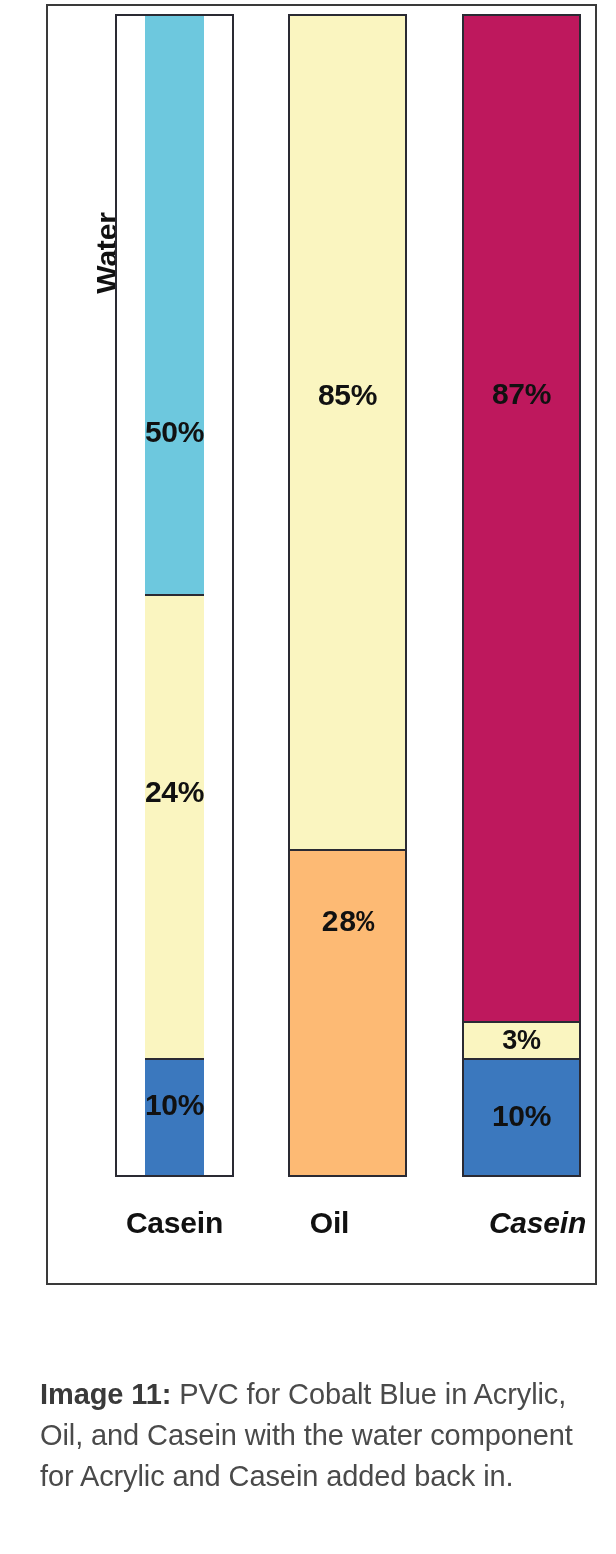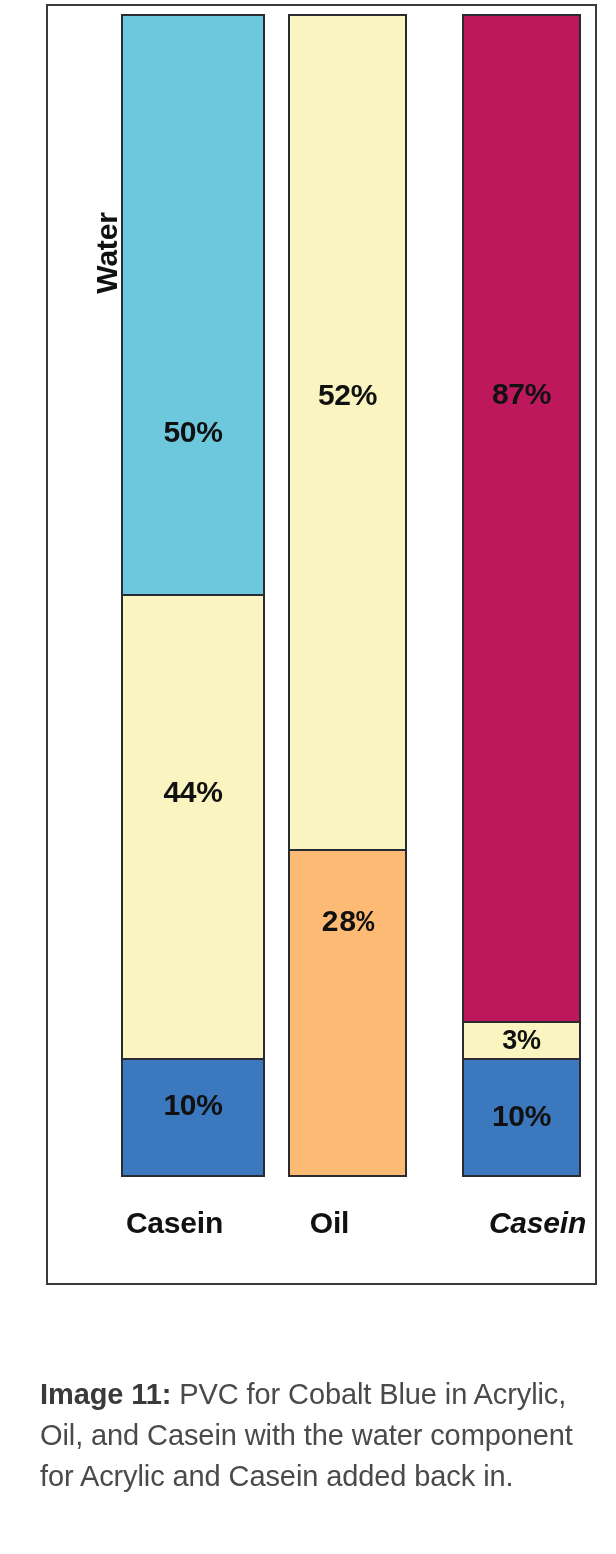--- a/index.html
+++ b/index.html
@@ -59,21 +59,21 @@
   .bar-column {
     position: absolute;
     top: 14px;
     height: 1163px;
     box-sizing: border-box;
     border: 2px solid #2a2a33;
     display: flex;
     flex-direction: column;
     pointer-events: auto;
   }
-  #bar-column-acrylic { left: 121px; width: 144px; }
+  #bar-column-acrylic { left: 115px; width: 119px; align-items: center; }
   #bar-column-oil     { left: 288px; width: 119px; }
   #bar-column-casein  { left: 462px; width: 119px; }
 
   .bar-segment {
     position: relative;
     display: flex;
     align-items: center;
     justify-content: center;
     box-sizing: border-box;
     overflow: hidden;
@@ -144,30 +144,30 @@
 
 <div id="axis-title-water">Water</div>
 
 <div id="plot-area">
 
   <div class="bar-column" id="bar-column-acrylic">
     <div class="bar-segment" style="flex: 50 1 0%; background: #6DC8DE;">
       <span class="segment-label label-shift-up-acrylic-water">50%</span>
     </div>
     <div class="bar-segment" style="flex: 40 1 0%; background: #FAF5C0;">
-      <span class="segment-label label-shift-acrylic-binder">44%</span>
+      <span class="segment-label label-shift-acrylic-binder">24%</span>
     </div>
     <div class="bar-segment" style="flex: 10 1 0%; background: #3B78BE;">
       <span class="segment-label label-shift-acrylic-pigment">10%</span>
     </div>
   </div>
 
   <div class="bar-column" id="bar-column-oil">
     <div class="bar-segment" style="flex: 72 1 0%; background: #FAF5C0;">
-      <span class="segment-label label-shift-up-oil-binder">52%</span>
+      <span class="segment-label label-shift-up-oil-binder">85%</span>
     </div>
     <div class="bar-segment" style="flex: 28 1 0%; background: #fdba74; font-family: Liberation Mono, monospace;">
       <span class="segment-label label-shift-oil-pigment">28%</span>
     </div>
   </div>
 
   <div class="bar-column" id="bar-column-casein">
     <div class="bar-segment" style="flex: 87 1 0%; background: #be185d;">
       <span class="segment-label label-shift-up-casein-water">87%</span>
     </div>

